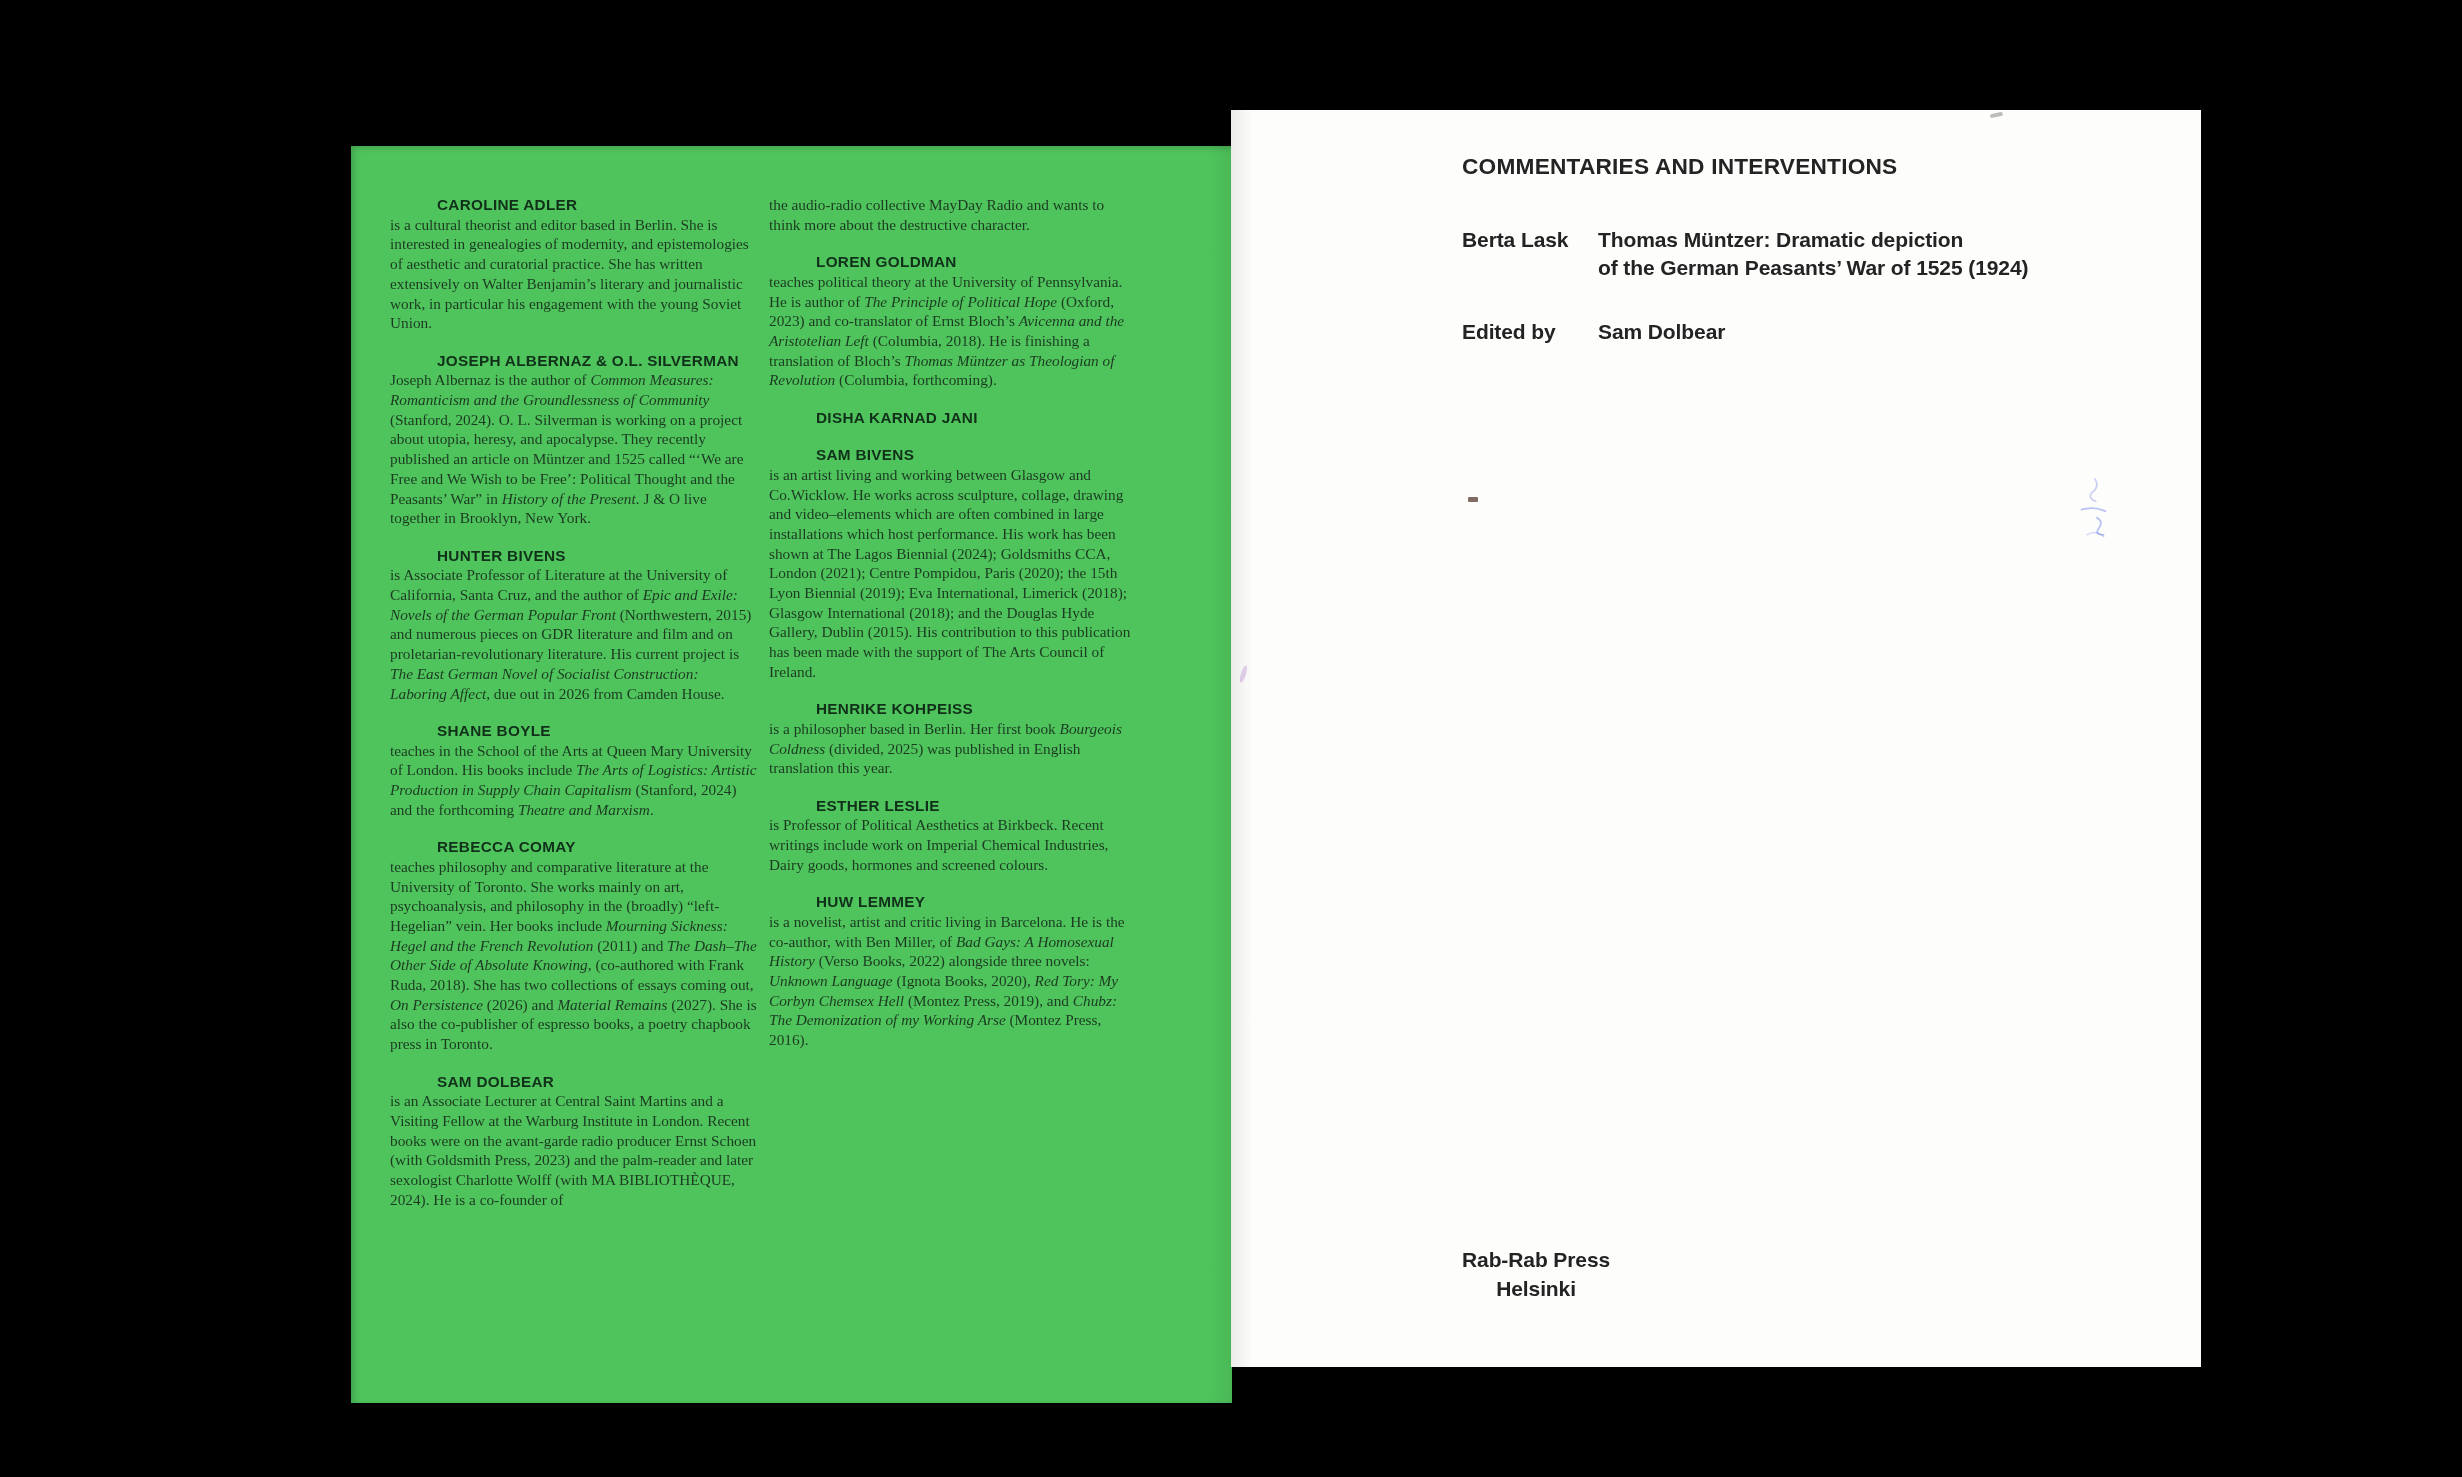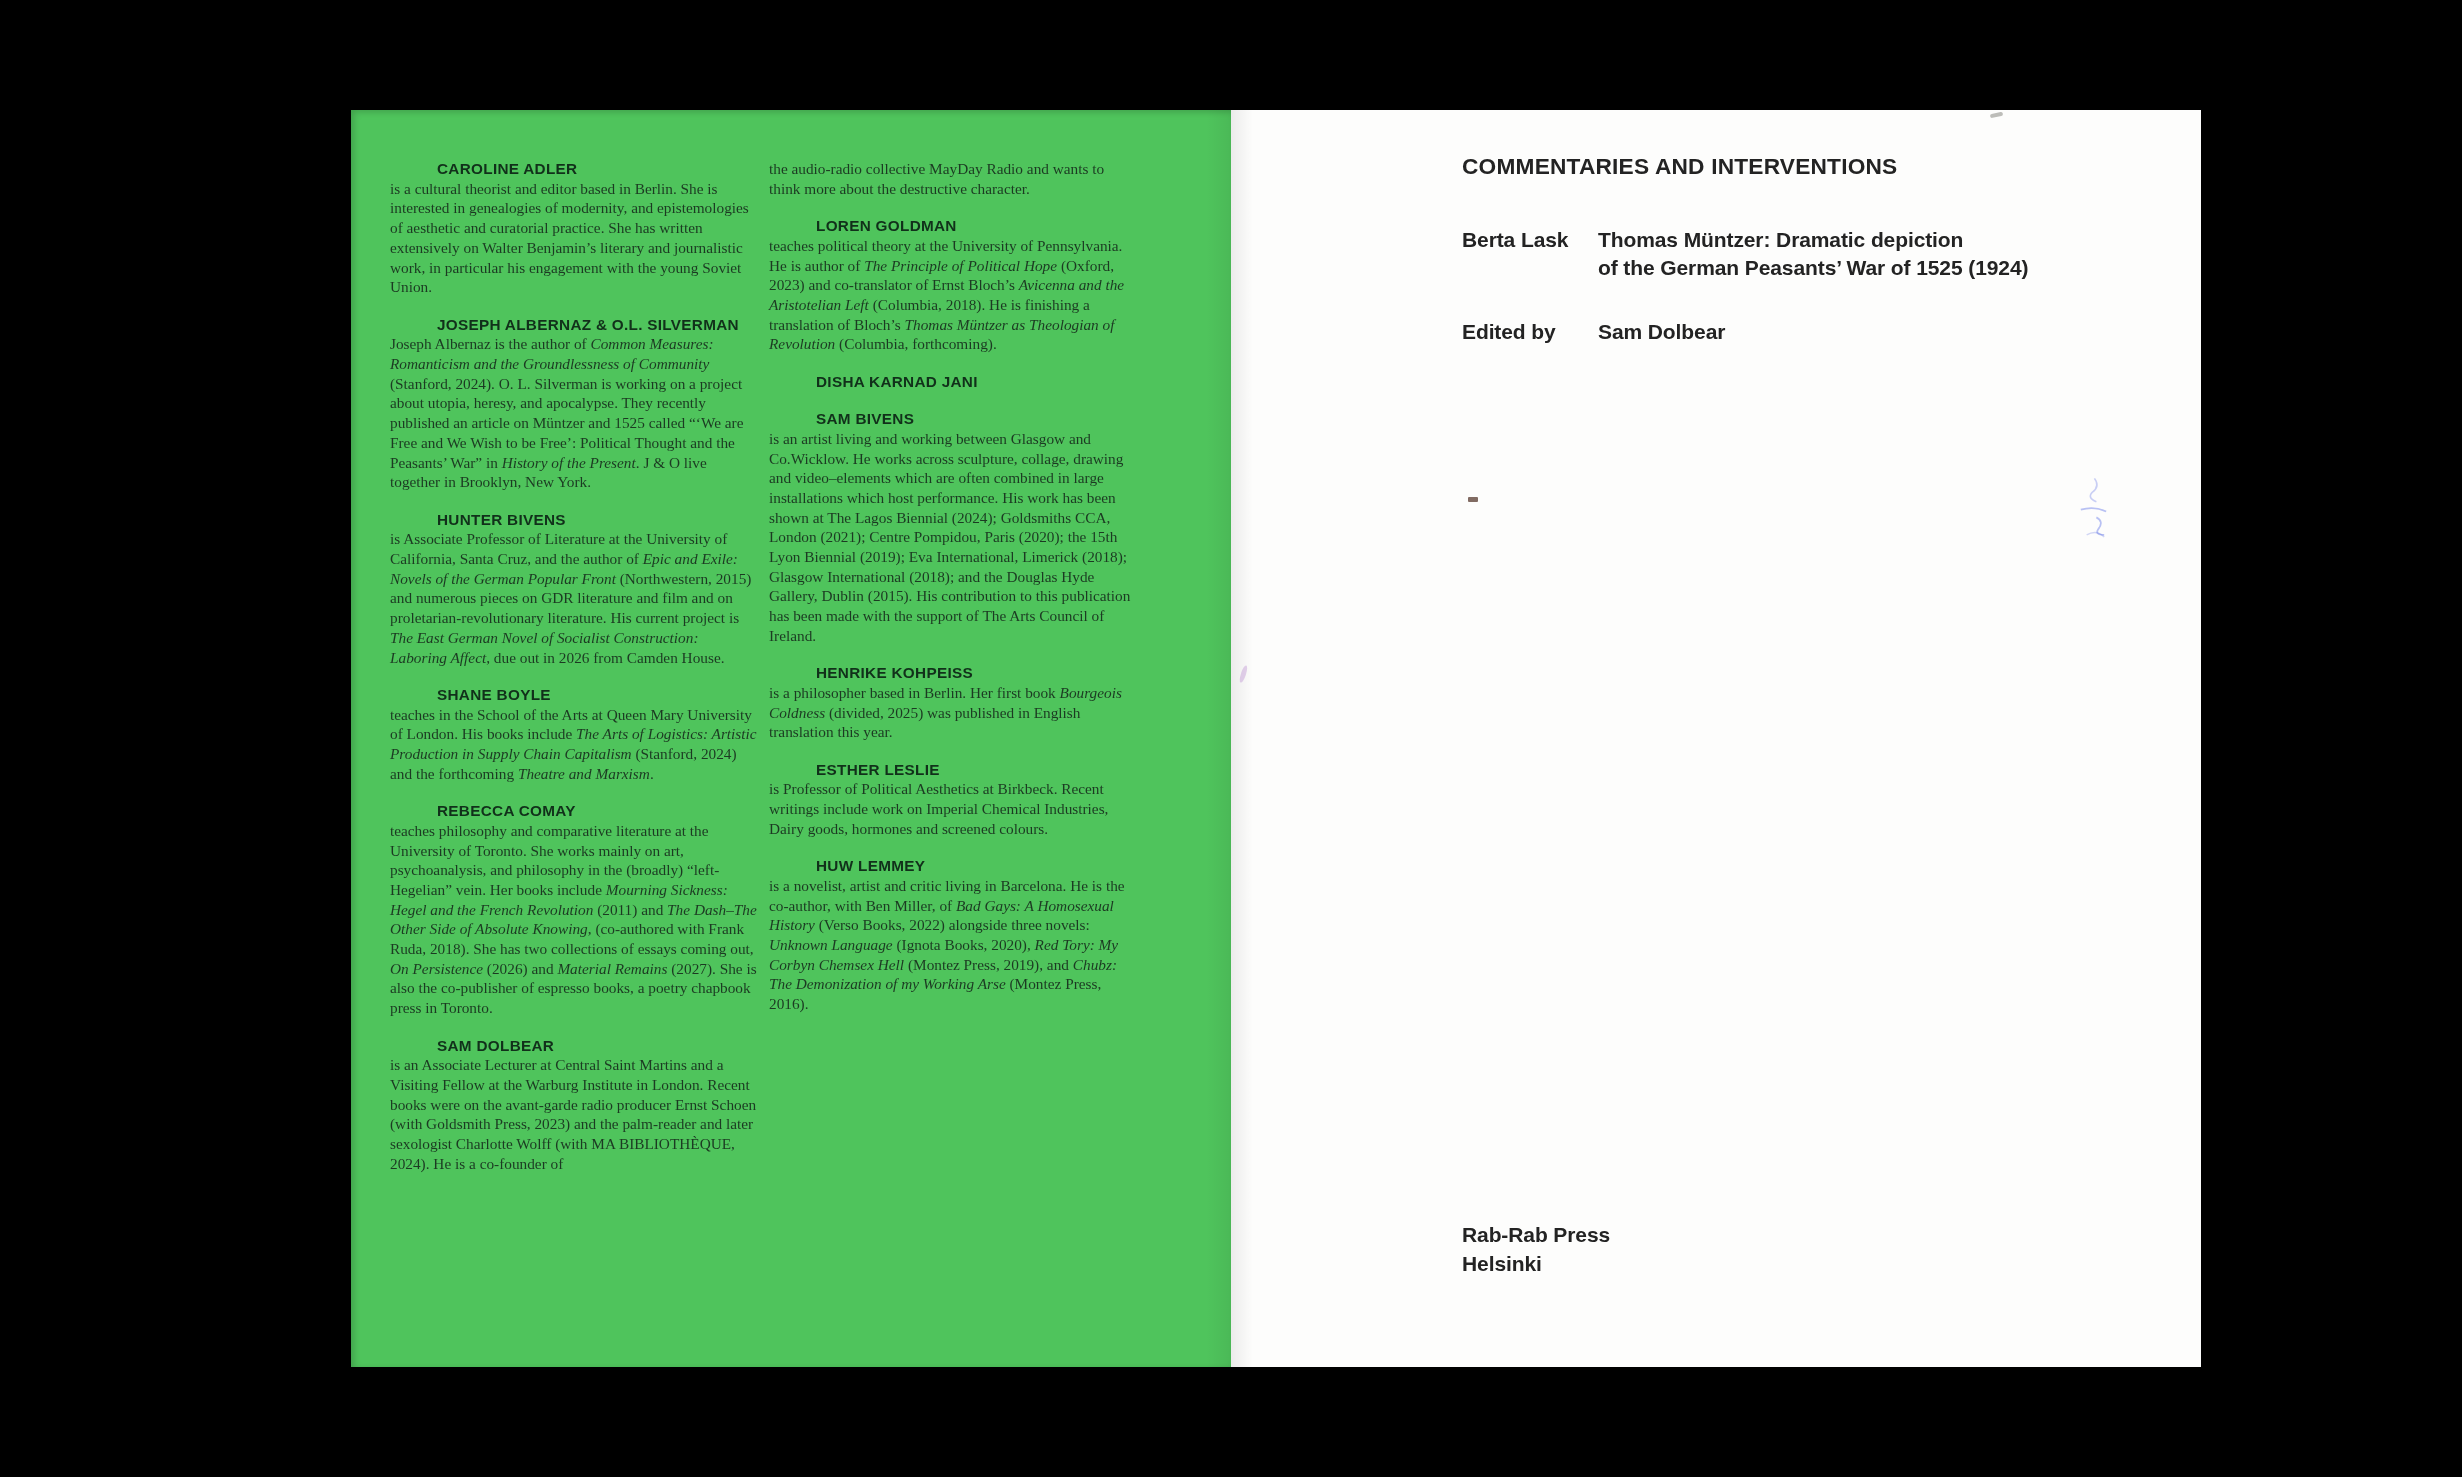--- a/index.html
+++ b/index.html
@@ -5,20 +5,21 @@
   html,body{margin:0;padding:0;}
   body{
     width:2463px;height:1478px;position:relative;overflow:hidden;
     background:#000000;
     font-family:"Liberation Serif",serif;
   }
   .page{position:absolute;top:110px;height:1257px;overflow:hidden;}
   .page-left{
     left:351px;width:881px;background:#4fc45c;
     box-shadow:inset 3px 2px 5.9px rgba(0,0,0,0.18);
+    margin-top:36px;
   }
   .page-right{
     left:1231px;width:970px;background:#fdfdfc;
   }
   .fold-shadow-left{position:absolute;top:0;right:0;width:25.6px;height:100%;
     background:linear-gradient(to right,rgba(0,0,0,0),rgba(0,0,0,0.06));}
   .fold-shadow-right{position:absolute;top:0;left:0;width:21.7px;height:100%;
     background:linear-gradient(to right,rgba(0,0,0,0.07),rgba(0,0,0,0));}
 
   
@@ -36,21 +37,21 @@
   .bio-body .it{font-style:italic;}
   .bio-body .un{text-decoration:underline;cursor:pointer;}
 
   
   .rp-text{font-family:"Liberation Sans",sans-serif;font-weight:700;color:#232323;letter-spacing:-0.1px;}
   .rp-title{position:absolute;left:231px;top:43px;font-size:22.7px;line-height:27.6px;letter-spacing:0.2px;}
   .credits{position:absolute;left:231px;top:116px;width:630px;}
   .credit-row{position:relative;margin-bottom:37px;}
   .credit-label{position:absolute;left:0;top:0;font-size:21px;line-height:27.6px;}
   .credit-value{margin-left:136px;font-size:21px;line-height:27.6px;width:473px;}
-  .publisher{position:absolute;left:231px;top:1111px;font-size:21px;line-height:28.6px;}
+  .publisher{position:absolute;left:231px;top:1136px;font-size:21px;line-height:28.6px;text-align:center;}
 
   
   .artifact{position:absolute;pointer-events:none;}
   .speck-1{left:237px;top:387px;width:9.9px;height:4.9px;background:#6b5147;border-radius:1px;opacity:.85;}
   .speck-2{left:759px;top:3px;width:12.8px;height:3.9px;background:rgba(110,110,105,0.45);transform:rotate(-12deg);border-radius:2px;}
   .smudge-1{left:9.9px;top:555px;width:4.9px;height:17.7px;background:rgba(193,152,213,0.45);border-radius:50%;transform:rotate(18deg);}
   .scribble-1{left:842px;top:364px;width:39px;height:79px;}
 </style>
 </head>
 <body>

